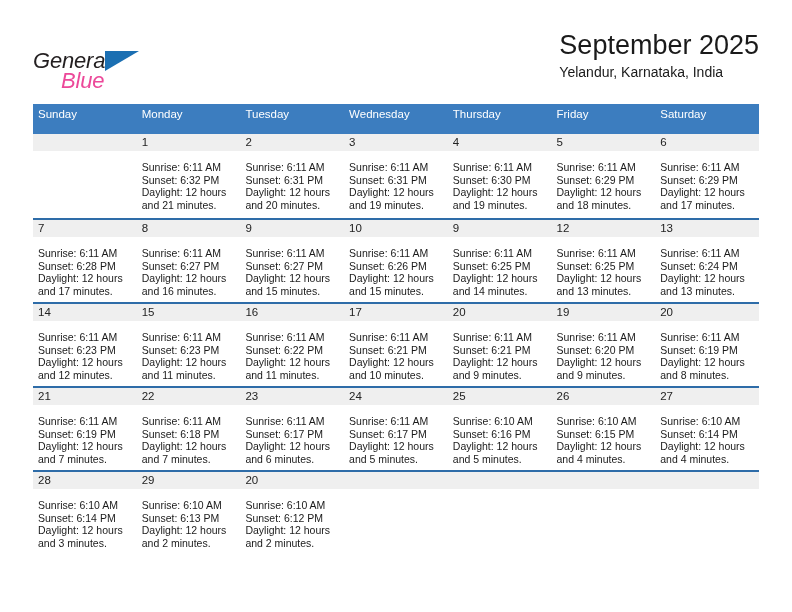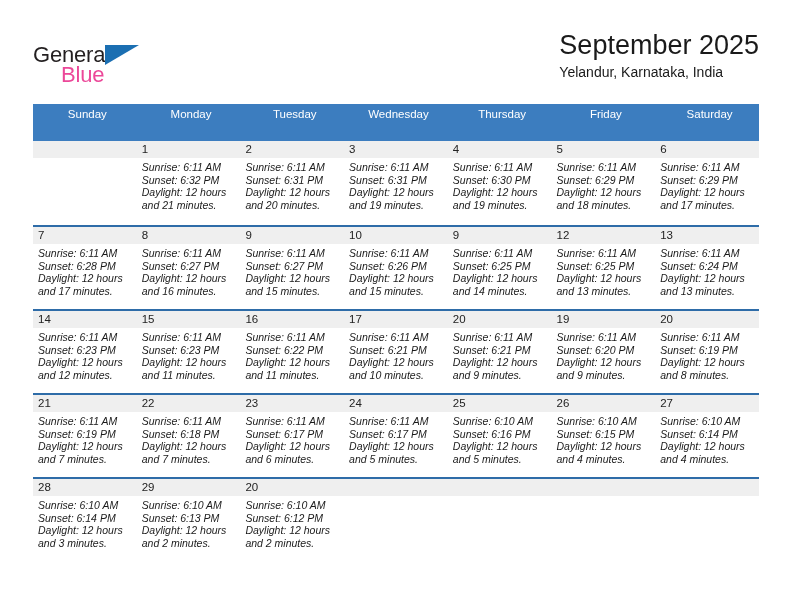--- a/index.html
+++ b/index.html
@@ -27,23 +27,24 @@
     position: absolute;
     left: 33px;
     top: 28px;
     right: 33px;
     height: 70px;
   }
 
   .brand {
     position: absolute;
     left: 0;
-    top: 14px;
+    top: 20px;
     width: 140px;
     height: 52px;
+    font-style: italic;
   }
   .brand-general {
     position: absolute;
     left: 0;
     top: 0;
     font-size: 22px;
     letter-spacing: -0.2px;
     color: #231f20;
     font-family: "Liberation Sans", sans-serif;
   }
@@ -94,22 +95,22 @@
     width: 726px;
     border-collapse: collapse;
     table-layout: fixed;
   }
 
   .cal-head-row th {
     background: #3C7DBF;
     color: #ffffff;
     font-size: 11.5px;
     font-weight: normal;
-    text-align: center;
-    padding: 4px 0 21px 5px;
+    text-align: left;
+    padding: 4px 0 14px 5px;
     border: none;
     height: 12px;
     vertical-align: middle;
   }
 
   .week-row td {
     padding: 0;
     border: none;
     vertical-align: top;
     width: 103.71px;
@@ -127,25 +128,24 @@
   .cell-daynum {
     background: #EFEFEF;
     height: 17px;
     font-size: 11.5px;
     line-height: 17px;
     padding-left: 5px;
     color: #232323;
     box-sizing: border-box;
   }
   .cell-body {
-    padding: 3px 6px 0 5px;
+    padding: 10px 6px 0 5px;
     font-size: 10.5px;
     line-height: 12.6px;
     color: #1a1a1a;
-    font-style: italic;
   }
   .cell-body div {
     white-space: nowrap;
   }
   .cell.empty .cell-daynum {
     background: #EFEFEF;
   }
 </style>
 </head>
 <body>

